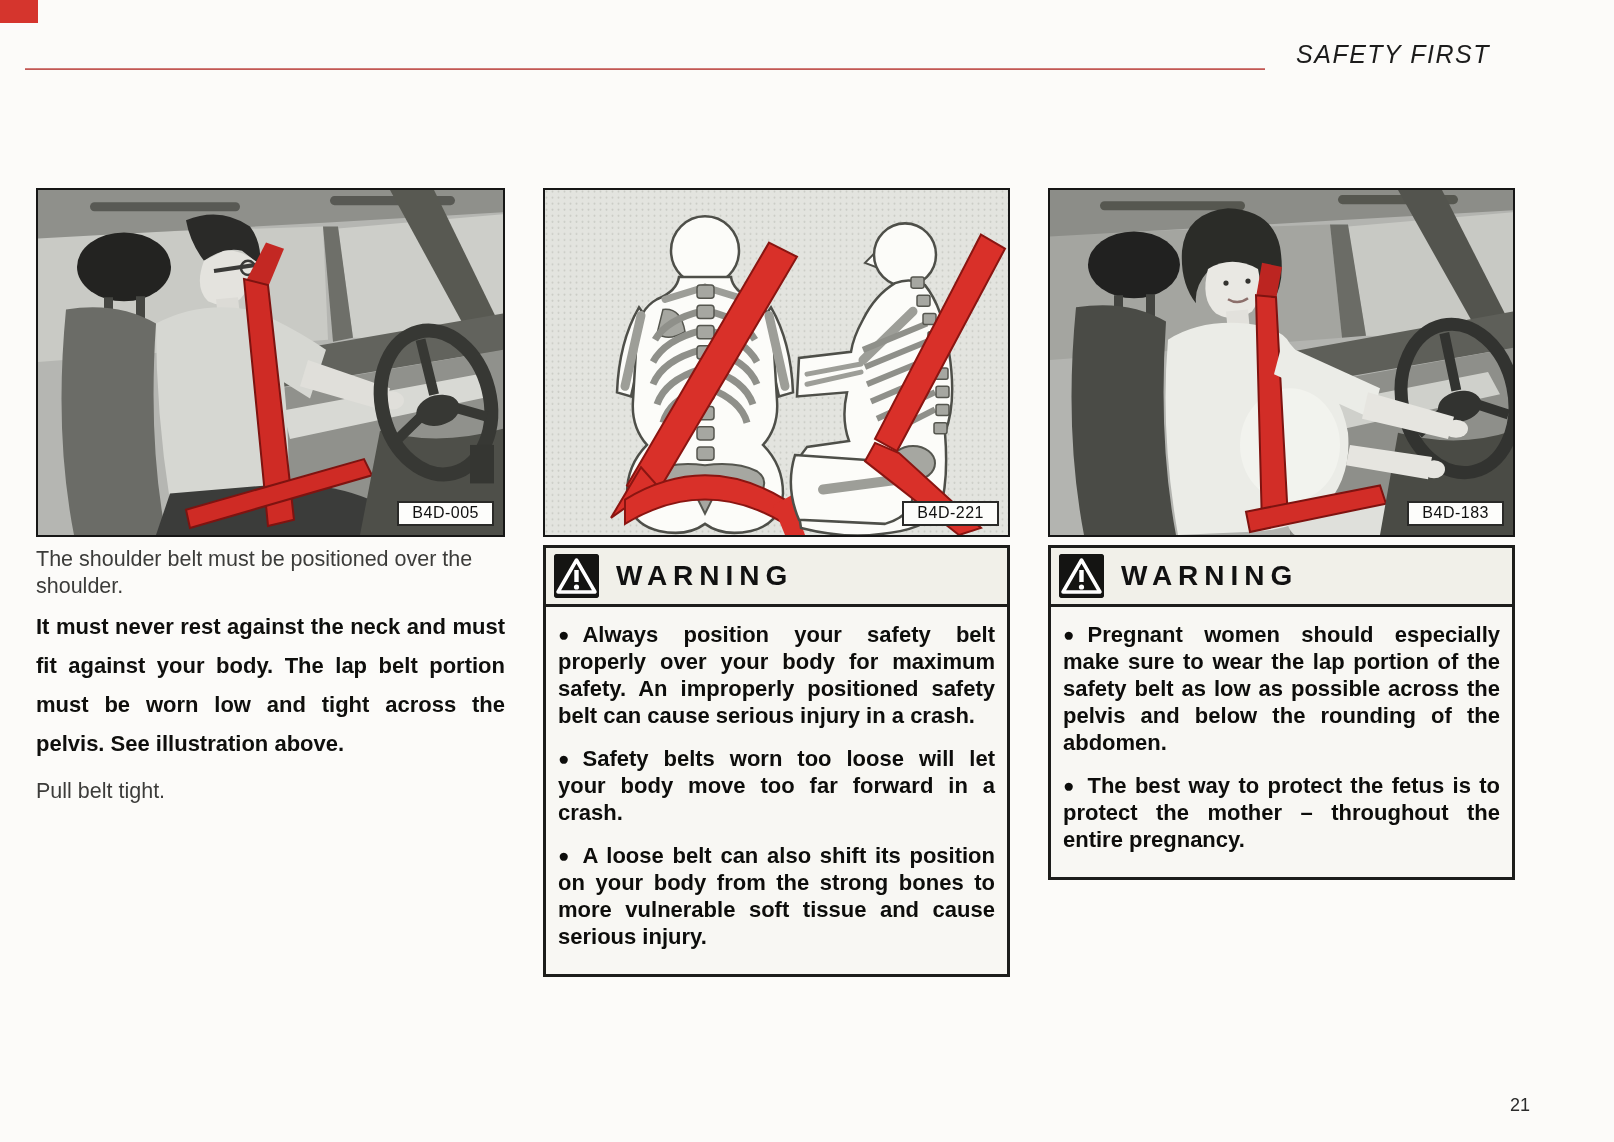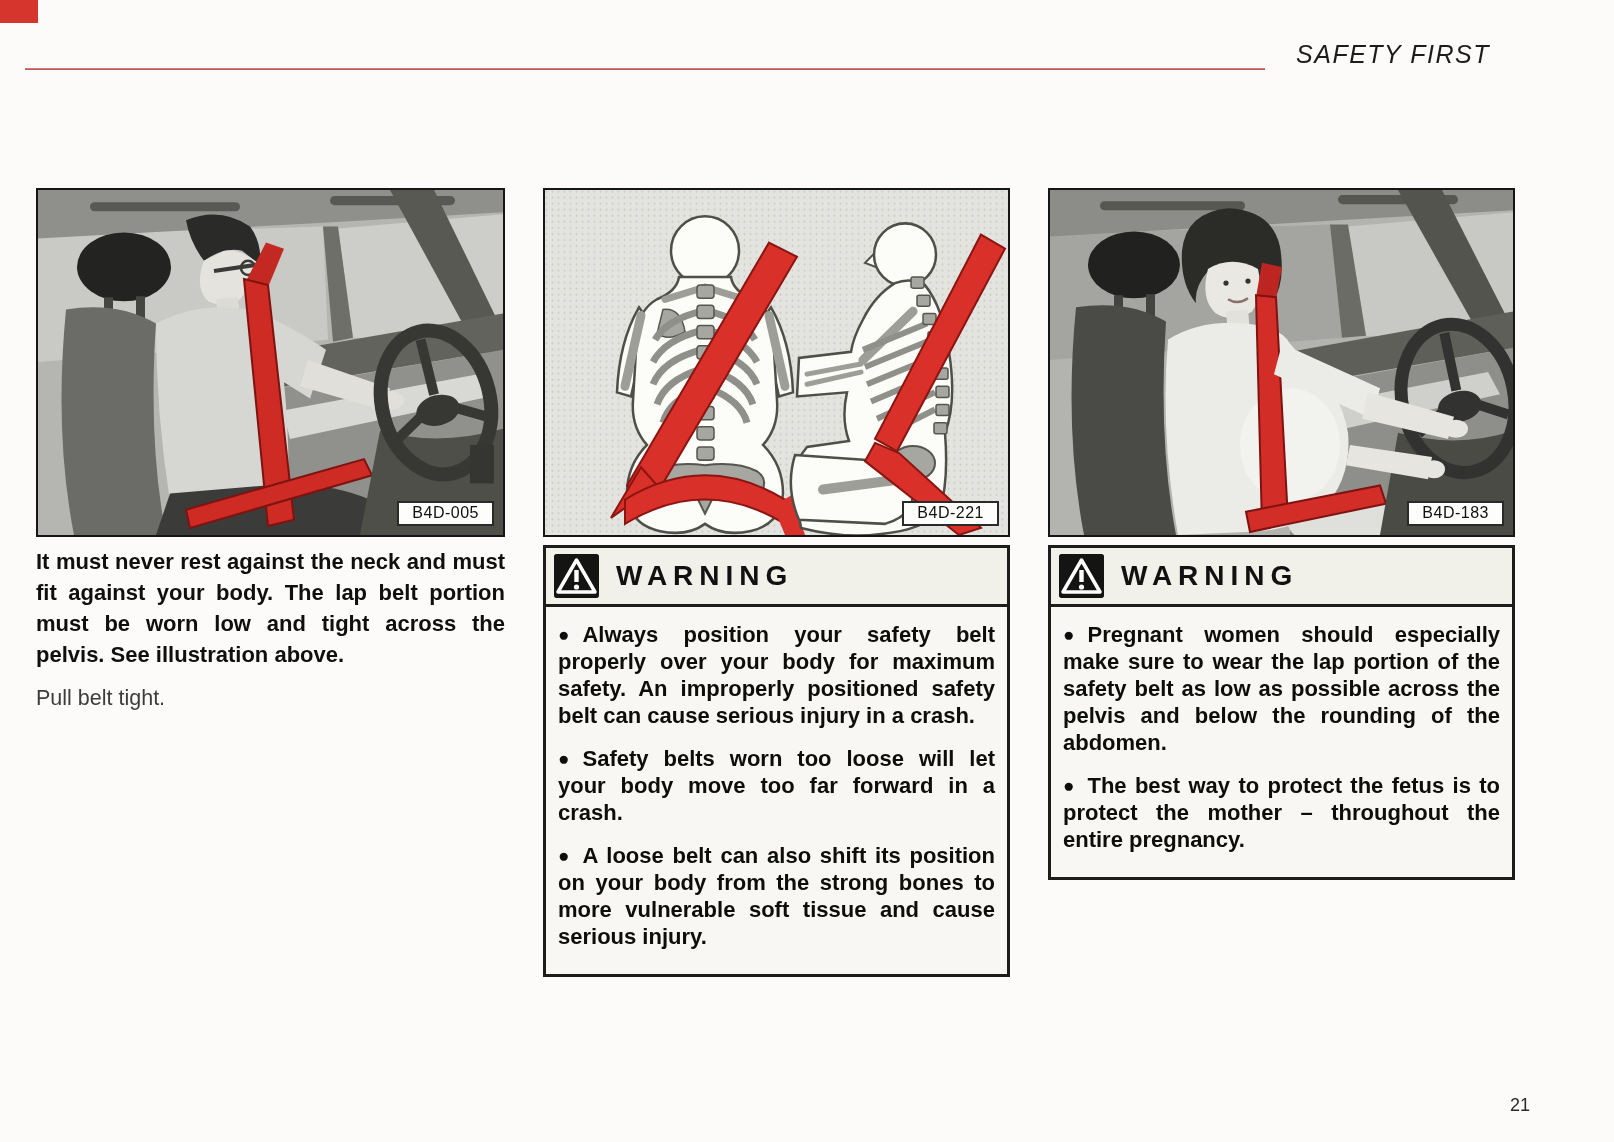--- a/index.html
+++ b/index.html
@@ -25,21 +25,21 @@
     display:grid;grid-template-columns:469px 467px 467px;column-gap:38px;}
   .fig{position:relative;height:345px;border:2px solid #161616;background:#b5b6b2;overflow:hidden;margin:0;}
   .fig svg{position:absolute;inset:0;width:100%;height:100%;display:block;}
   .fig-label{position:absolute;right:9px;bottom:9px;background:#fdfdfb;border:2px solid #2a2a28;
     padding:1px 13px 2px;font-size:16px;color:#101010;letter-spacing:.5px;}
 
   
   .caption{margin-top:9px;width:469px;font-size:21.5px;line-height:27px;color:#3c3c3a;}
   .caption p{margin:0;}
   .caption p.bold-text{font-weight:700;color:#0f0f0d;text-align:justify;
-    font-size:22px;line-height:31px;margin:7px 0 15px;}
+    font-size:22px;line-height:39px;margin:7px 0 15px;}
 
   
   .warning-box{margin-top:8px;border:3px solid #1d1d1b;background:#f8f7f3;}
   .warning-header{display:flex;align-items:center;padding:6px 9px 6px 8px;
     border-bottom:3px solid #1d1d1b;background:#f1f0e9;}
   .warning-icon{width:45px;height:44px;background:#141412;border-radius:3px;flex:0 0 auto;}
   .warning-title{font-weight:700;font-size:28px;letter-spacing:6px;margin-left:17px;color:#111;}
   .warning-body{padding:14px 12px 8px;}
   .warning-body p{font-weight:700;font-size:22px;line-height:27px;
     text-align:justify;margin:0 0 16px;color:#0d0d0b;}
@@ -92,20 +92,21 @@
           <g transform="rotate(-14 398 210)">
             <ellipse cx="398" cy="210" rx="54" ry="72" fill="none" stroke="#373834" stroke-width="14"></ellipse>
             <path d="M398,146 L398,202 M352,236 L380,220 M444,236 L416,220" stroke="#373834" stroke-width="10" fill="none"></path>
             <ellipse cx="398" cy="218" rx="22" ry="15" fill="#373834"></ellipse>
           </g>
           <rect x="432" y="252" width="24" height="38" fill="#353632"></rect>
         </svg>
         <div class="fig-label">B4D-005</div>
       </figure>
       <div class="caption">
+        <p>The shoulder belt must be positioned over the shoulder.</p>
         <p class="bold-text">It must never rest against the neck and must fit against your body. The lap belt portion must be worn low and tight across the pelvis. See illustration above.</p>
         <p>Pull belt tight.</p>
       </div>
     </section>
 
     <section>
       <figure class="fig" style="background:#e3e4df;">
         <svg viewBox="0 0 463 341" preserveAspectRatio="none">
           <defs>
             <pattern id="hd" width="6" height="6" patternUnits="userSpaceOnUse">

